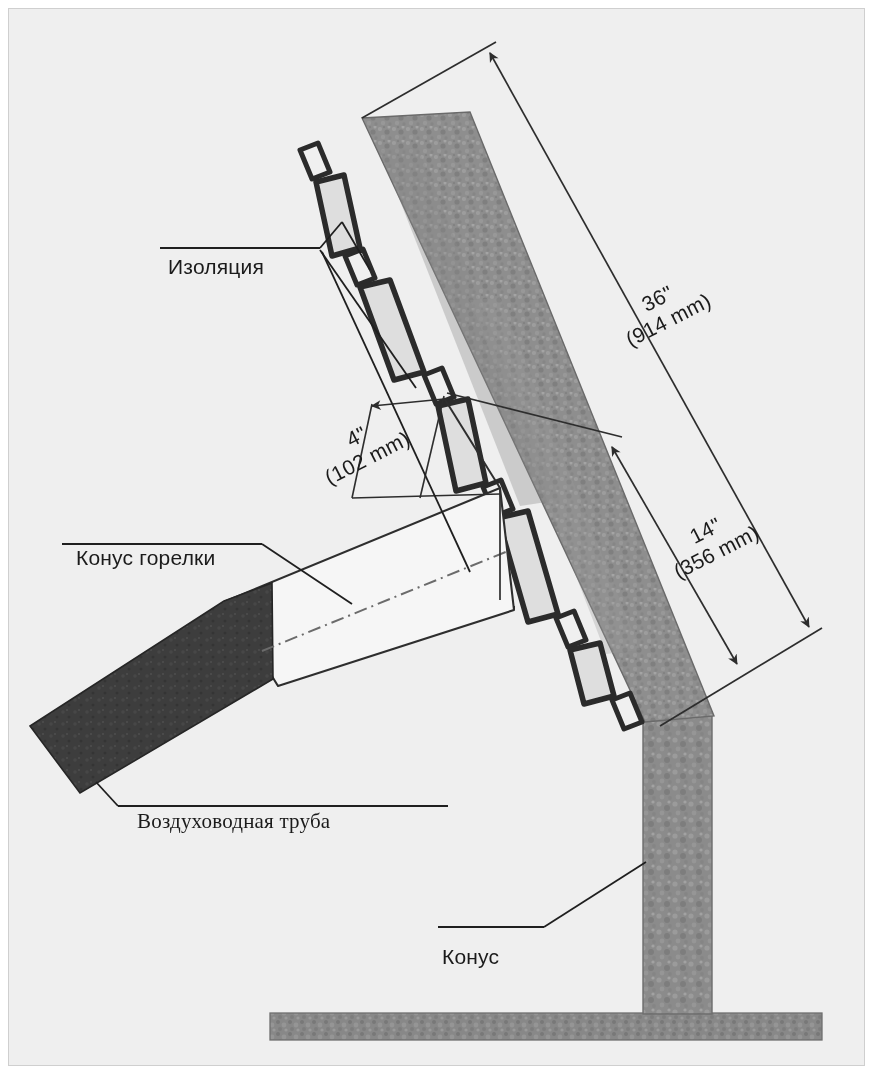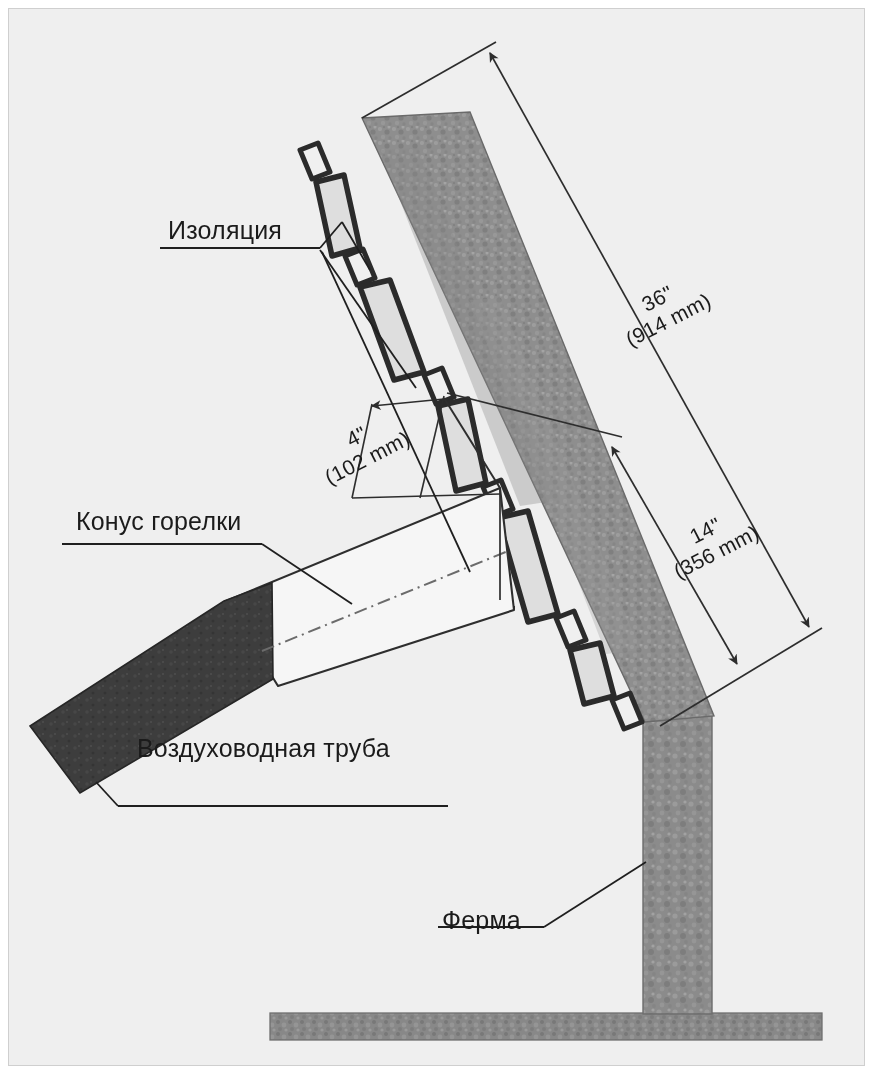--- a/index.html
+++ b/index.html
@@ -32,22 +32,23 @@
     width: 873px;
     height: 1074px;
   }
   .lbl {
     position: absolute;
     color: #1b1b1b;
     white-space: nowrap;
     line-height: 1.12;
   }
   .callout {
-    font-size: 25px;
+    font-size: 21px;
     letter-spacing: 0.2px;
+    margin-top: 39px;
   }
   .dim {
     font-size: 21px;
     letter-spacing: 0.3px;
     text-align: center;
   }
   .dim span { display: block; }
 </style>
 </head>
 <body>
@@ -188,23 +189,23 @@
 
       <line x1="438" y1="927" x2="544" y2="927"></line>
       <line x1="544" y1="927" x2="646" y2="862"></line>
     </g>
   </svg>
 
   <div class="lbl callout" style="left:168px; top:216px;">Изоляция</div>
 
   <div class="lbl callout" style="left:76px; top:507px;">Конус горелки</div>
 
-  <div class="lbl callout" style="left:137px; top:734px;">Воздуховодная труба</div>
-
-  <div class="lbl callout" style="left:442px; top:906px;">Ферма</div>
+  <div class="lbl callout" style="left:137px; top:771px;font-family:Liberation Serif, serif;">Воздуховодная труба</div>
+
+  <div class="lbl callout" style="left:442px; top:906px;">Конус</div>
 
   <div class="lbl dim" style="left:611px; top:309px; transform:rotate(-27deg); transform-origin:left top;">
     <span>36"</span>
     <span>(914 mm)</span>
   </div>
 
   <div class="lbl dim" style="left:659px; top:541px; transform:rotate(-27deg); transform-origin:left top;">
     <span>14"</span>
     <span>(356 mm)</span>
   </div>

